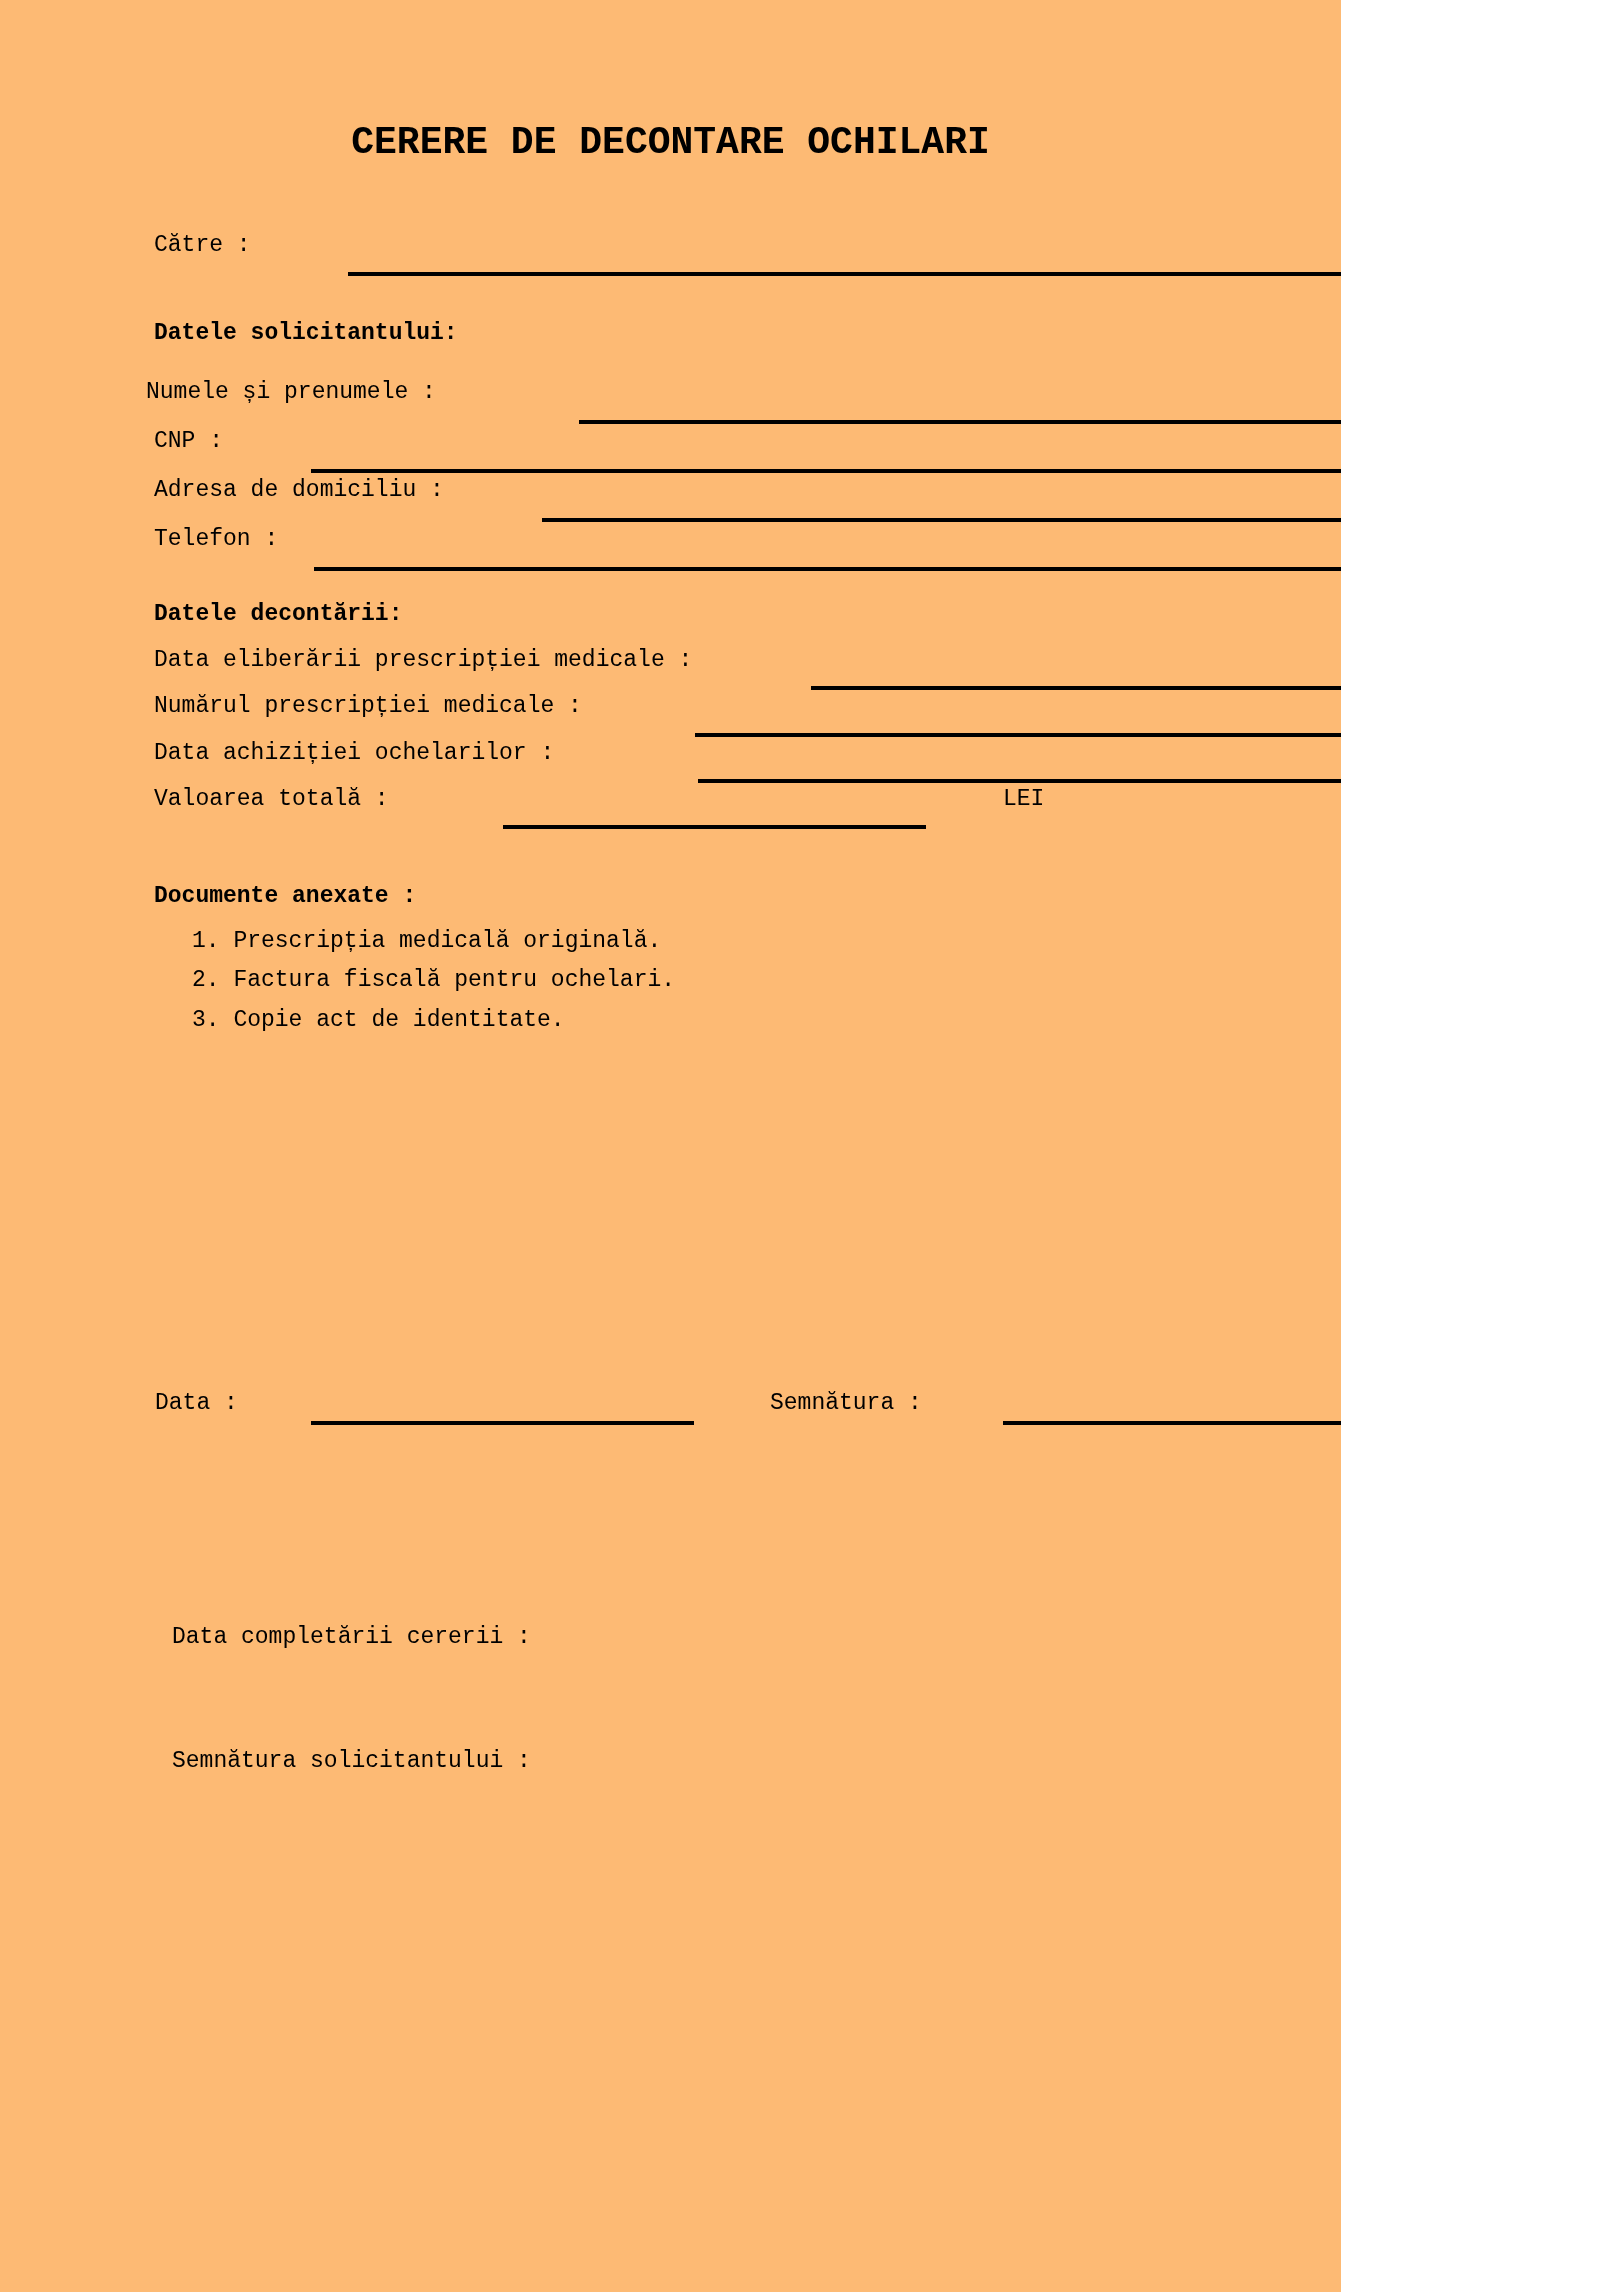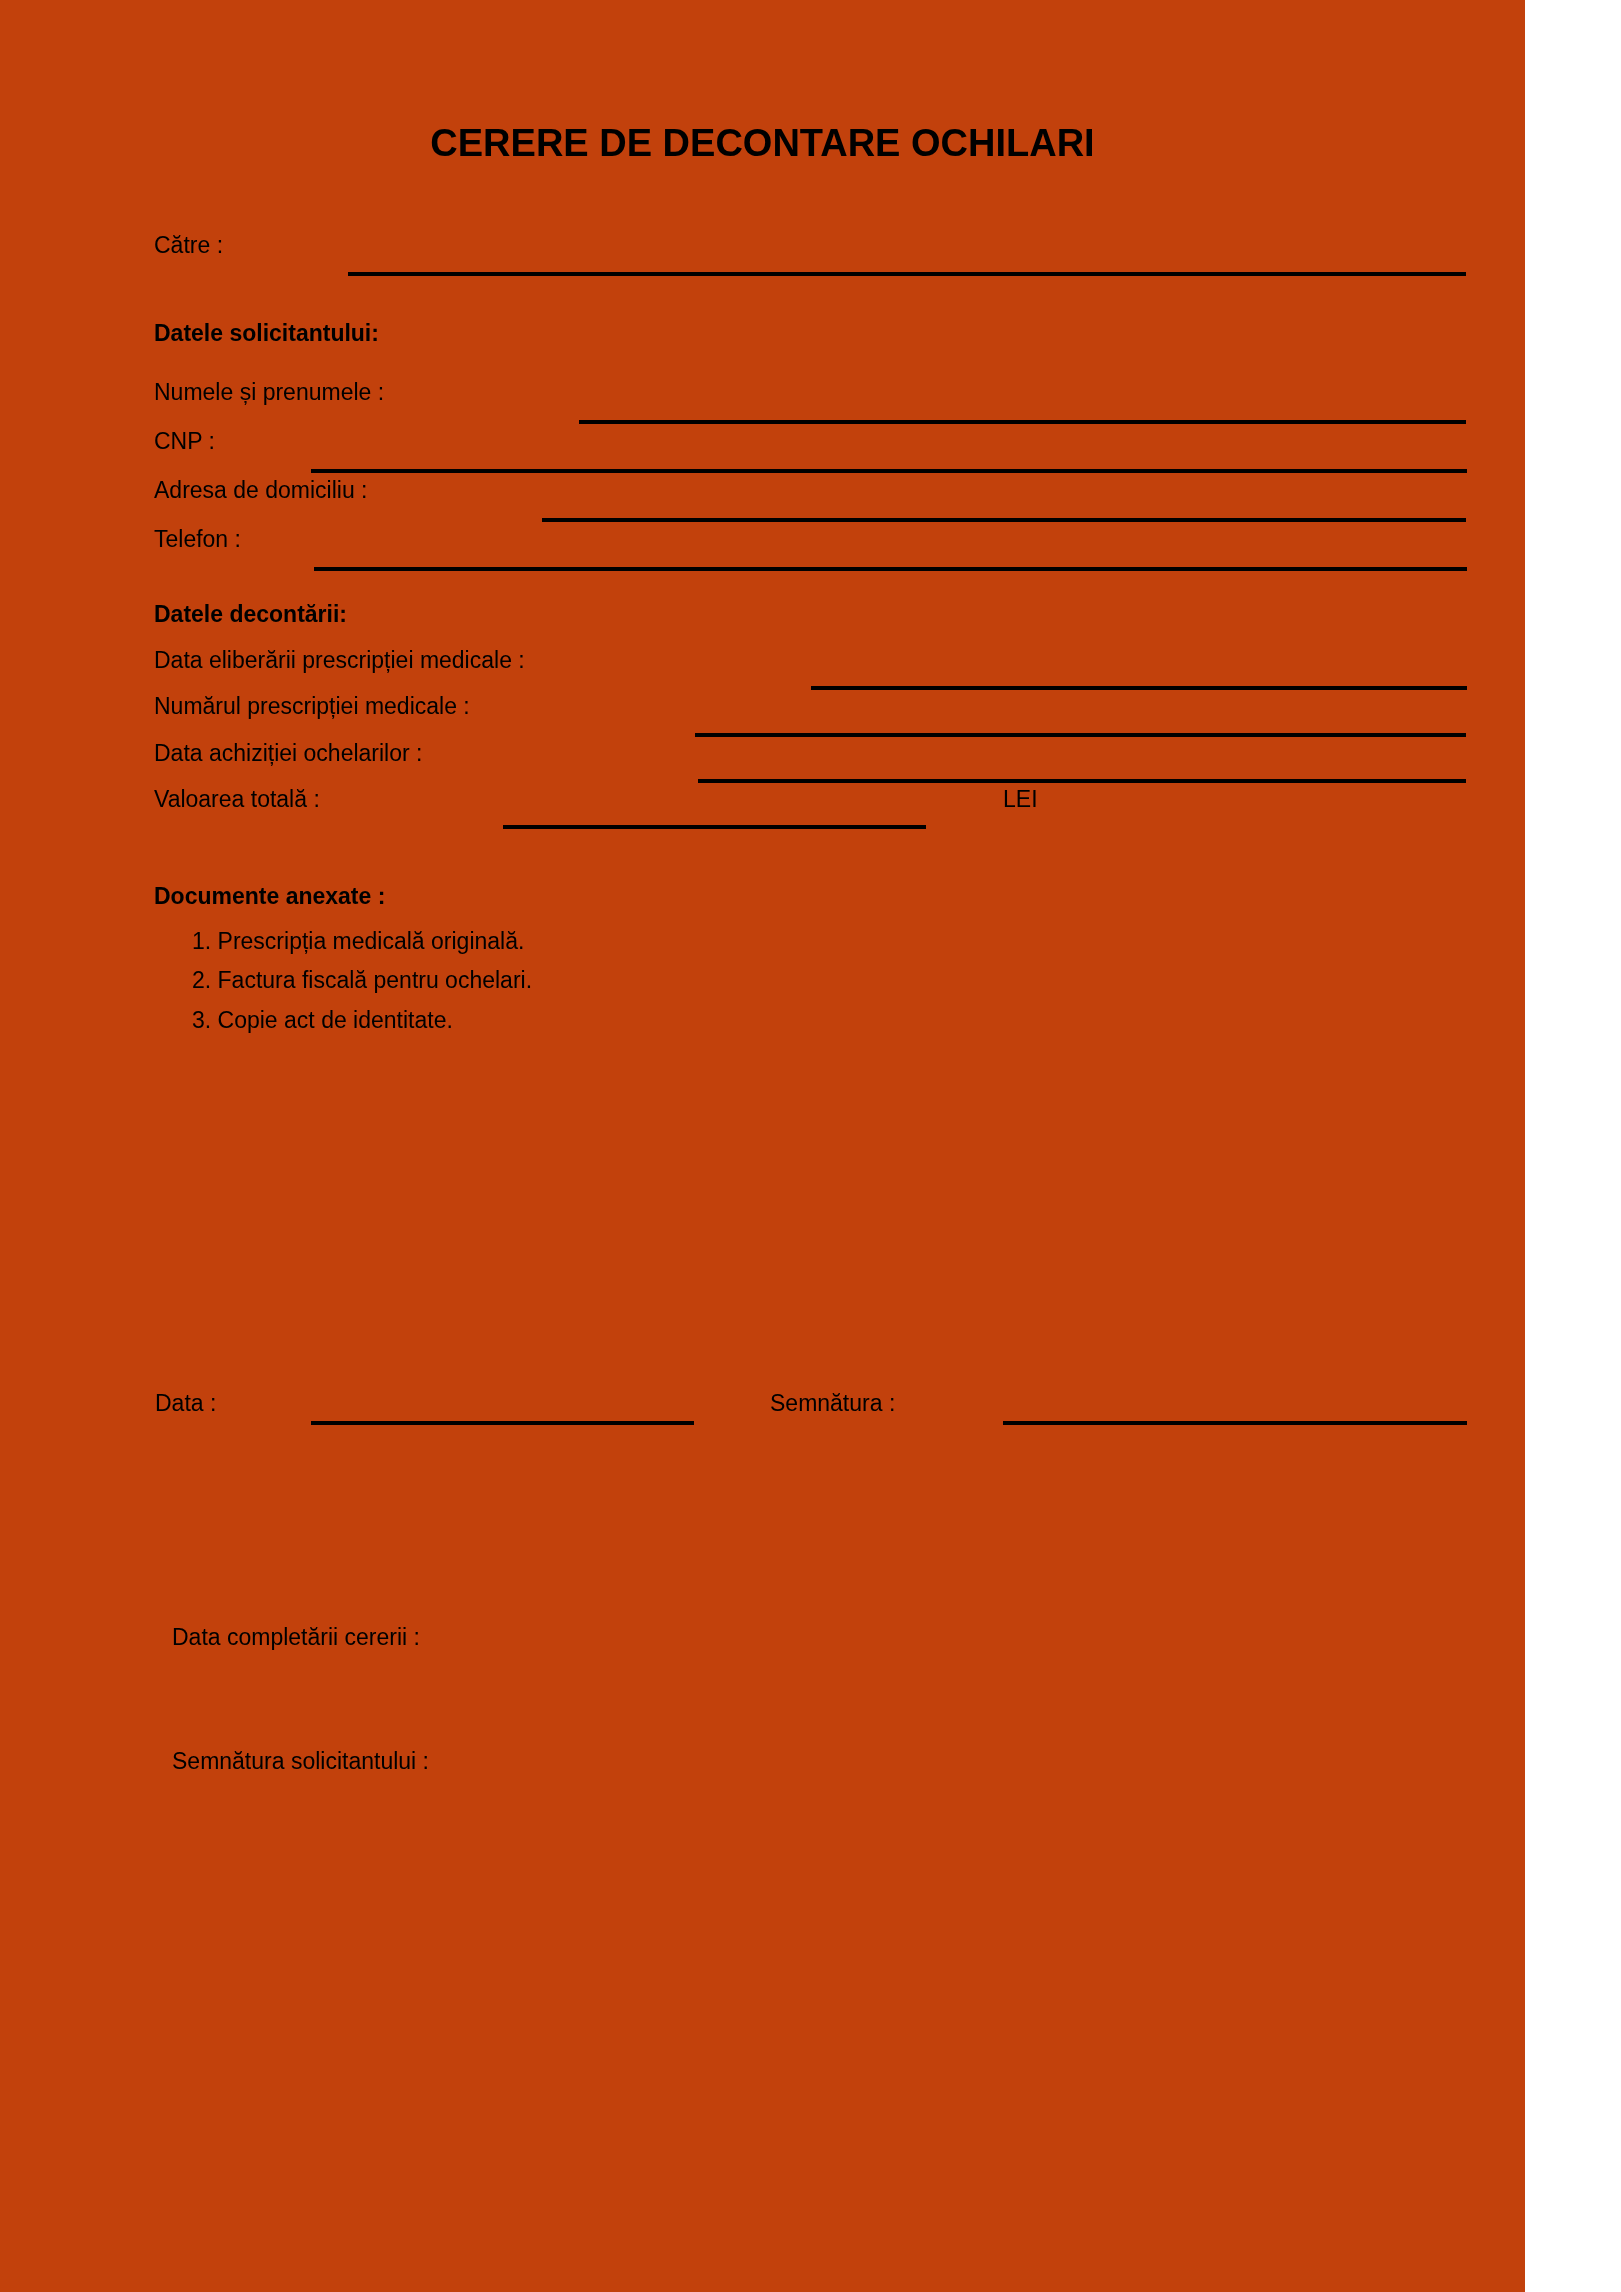--- a/index.html
+++ b/index.html
@@ -2,24 +2,24 @@
 <html><head>
 <meta charset="utf-8">
 <style>
   html, body {
     margin: 0;
     padding: 0;
     background: #ffffff;
   }
   .page {
     position: relative;
-    width: 1525px;
+    width: 1341px;
     height: 2293px;
-    background: #c2410c;
-    font-family: Liberation Sans, sans-serif;
+    background: #fdba74;
+    font-family: Liberation Mono, monospace;
     color: #000000;
     overflow: hidden;
   }
   .abs {
     position: absolute;
     white-space: nowrap;
     line-height: 1;
     font-size: 23px;
   }
   .title-wrap {
@@ -60,21 +60,21 @@
 
   <div class="title-wrap">
     <span class="title">CERERE DE DECONTARE OCHILARI</span>
   </div>
 
   <span class="abs" style="left:154px; top:234px;">Către :</span>
   <div class="fill-line" style="left:348px; top:272px; width:1118px;"></div>
 
   <span class="abs heading" style="left:154px; top:322px;">Datele solicitantului:</span>
 
-  <span class="abs" style="left:154px; top:381px;">Numele și prenumele :</span>
+  <span class="abs" style="left:146px; top:381px;">Numele și prenumele :</span>
   <div class="fill-line" style="left:579px; top:420px; width:887px;"></div>
 
   <span class="abs" style="left:154px; top:430px;">CNP :</span>
   <div class="fill-line" style="left:311px; top:469px; width:1156px;"></div>
 
   <span class="abs" style="left:154px; top:479px;">Adresa de domiciliu :</span>
   <div class="fill-line" style="left:542px; top:518px; width:924px;"></div>
 
   <span class="abs" style="left:154px; top:528px;">Telefon :</span>
   <div class="fill-line" style="left:314px; top:567px; width:1153px;"></div>

